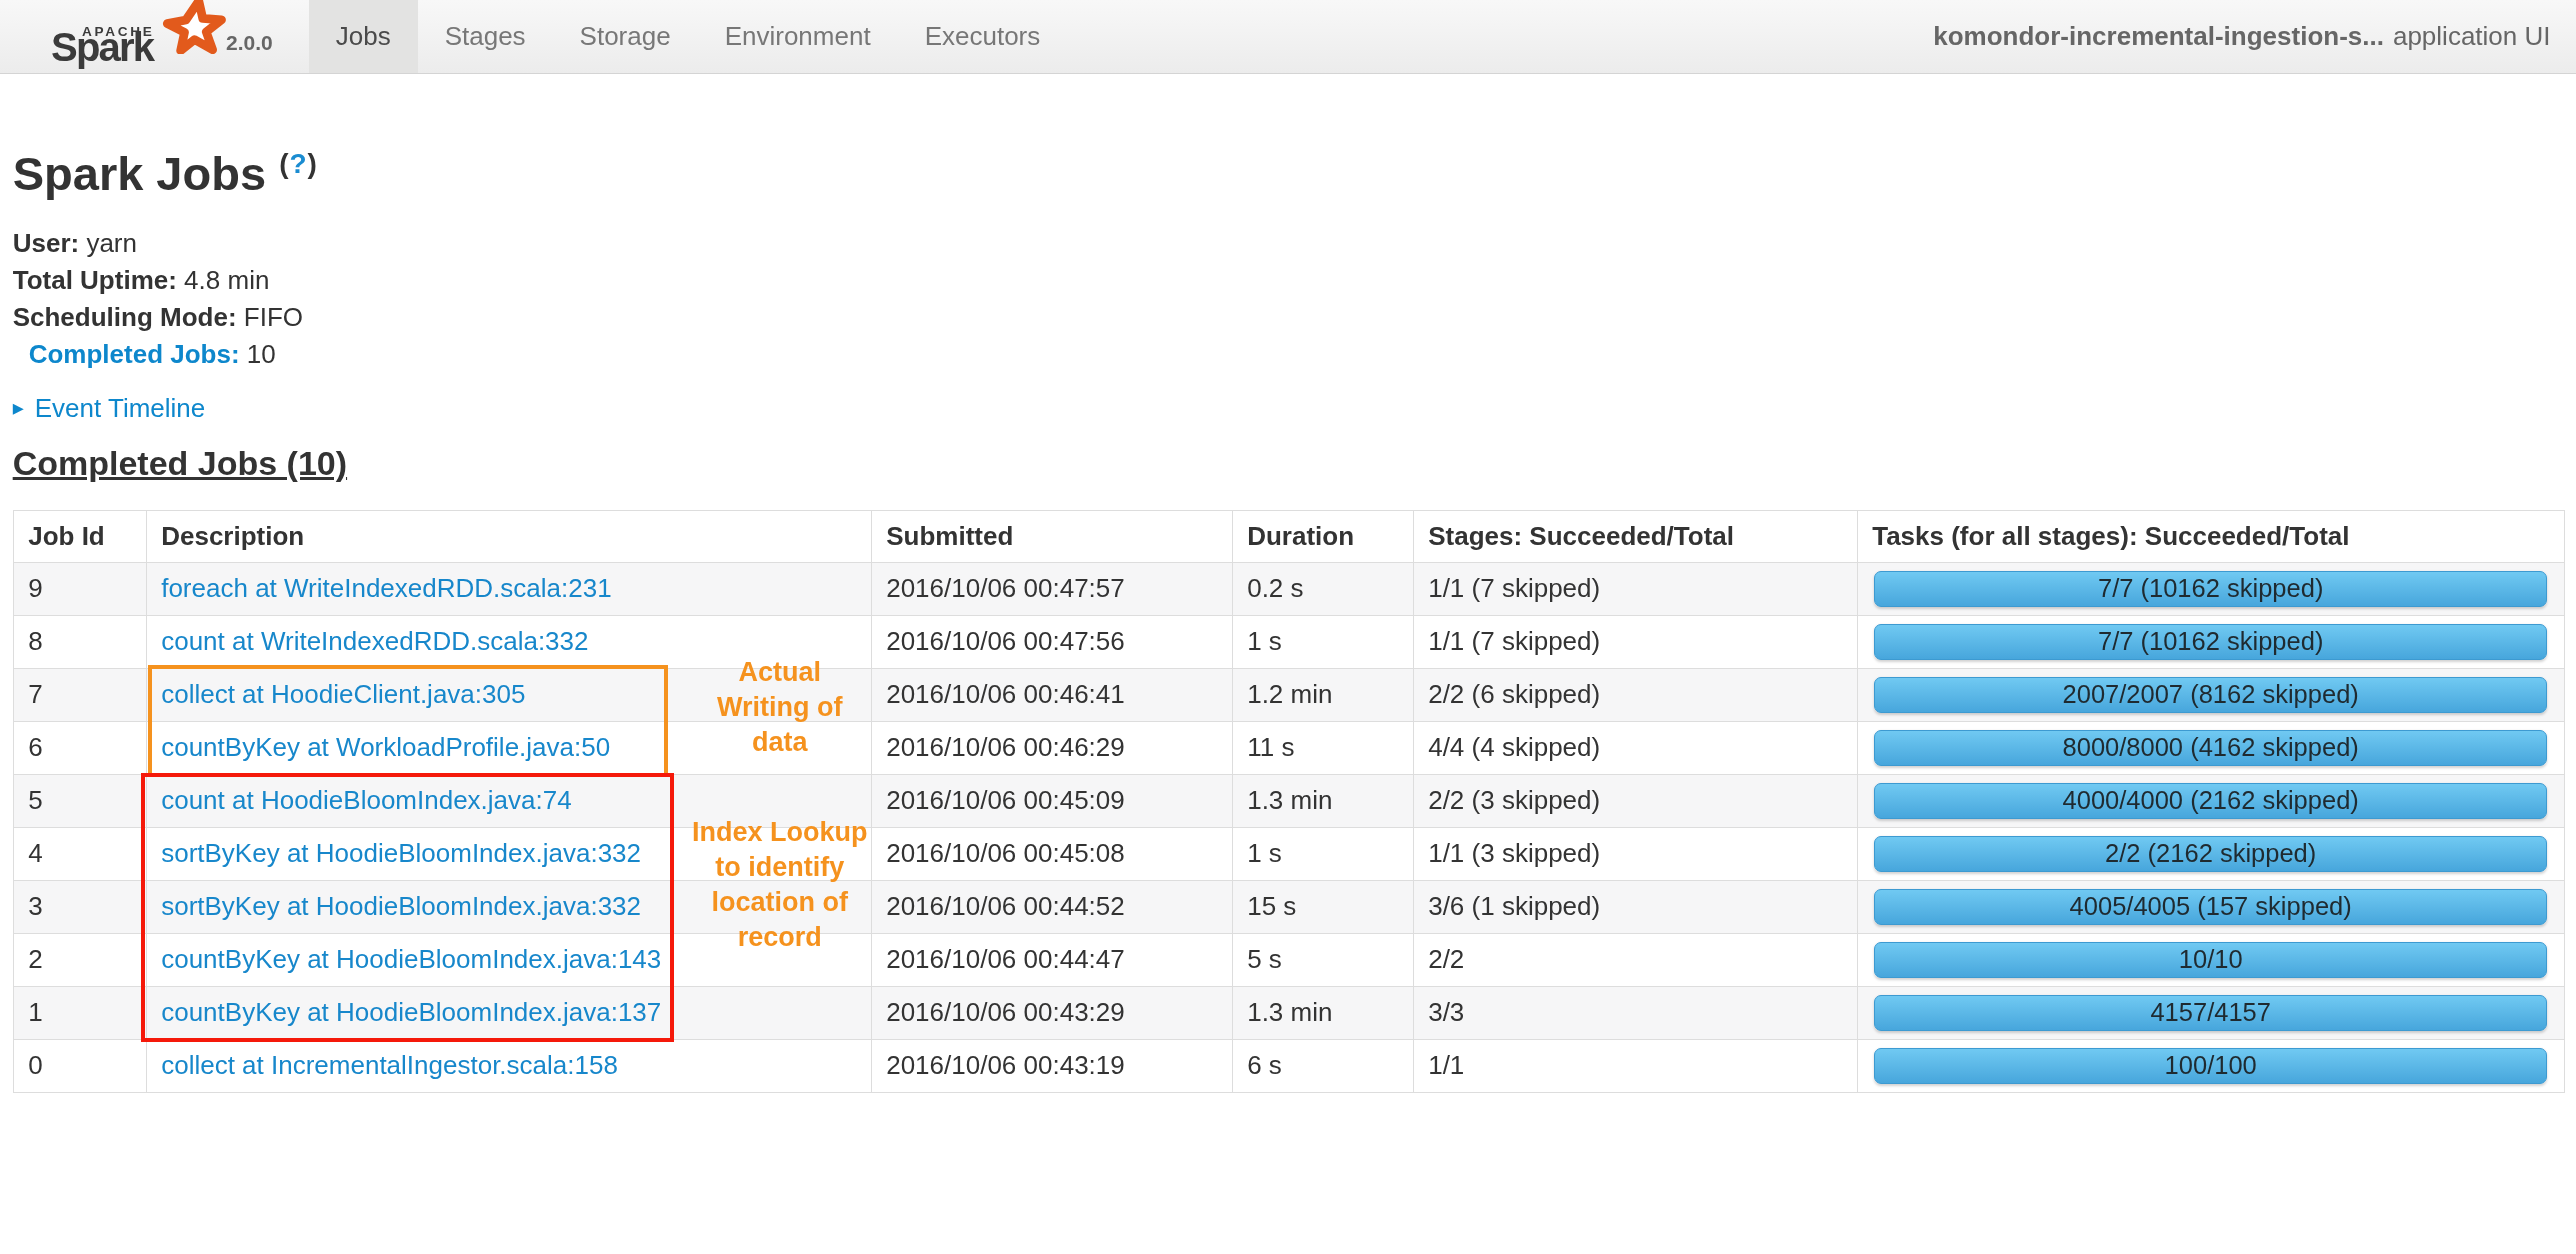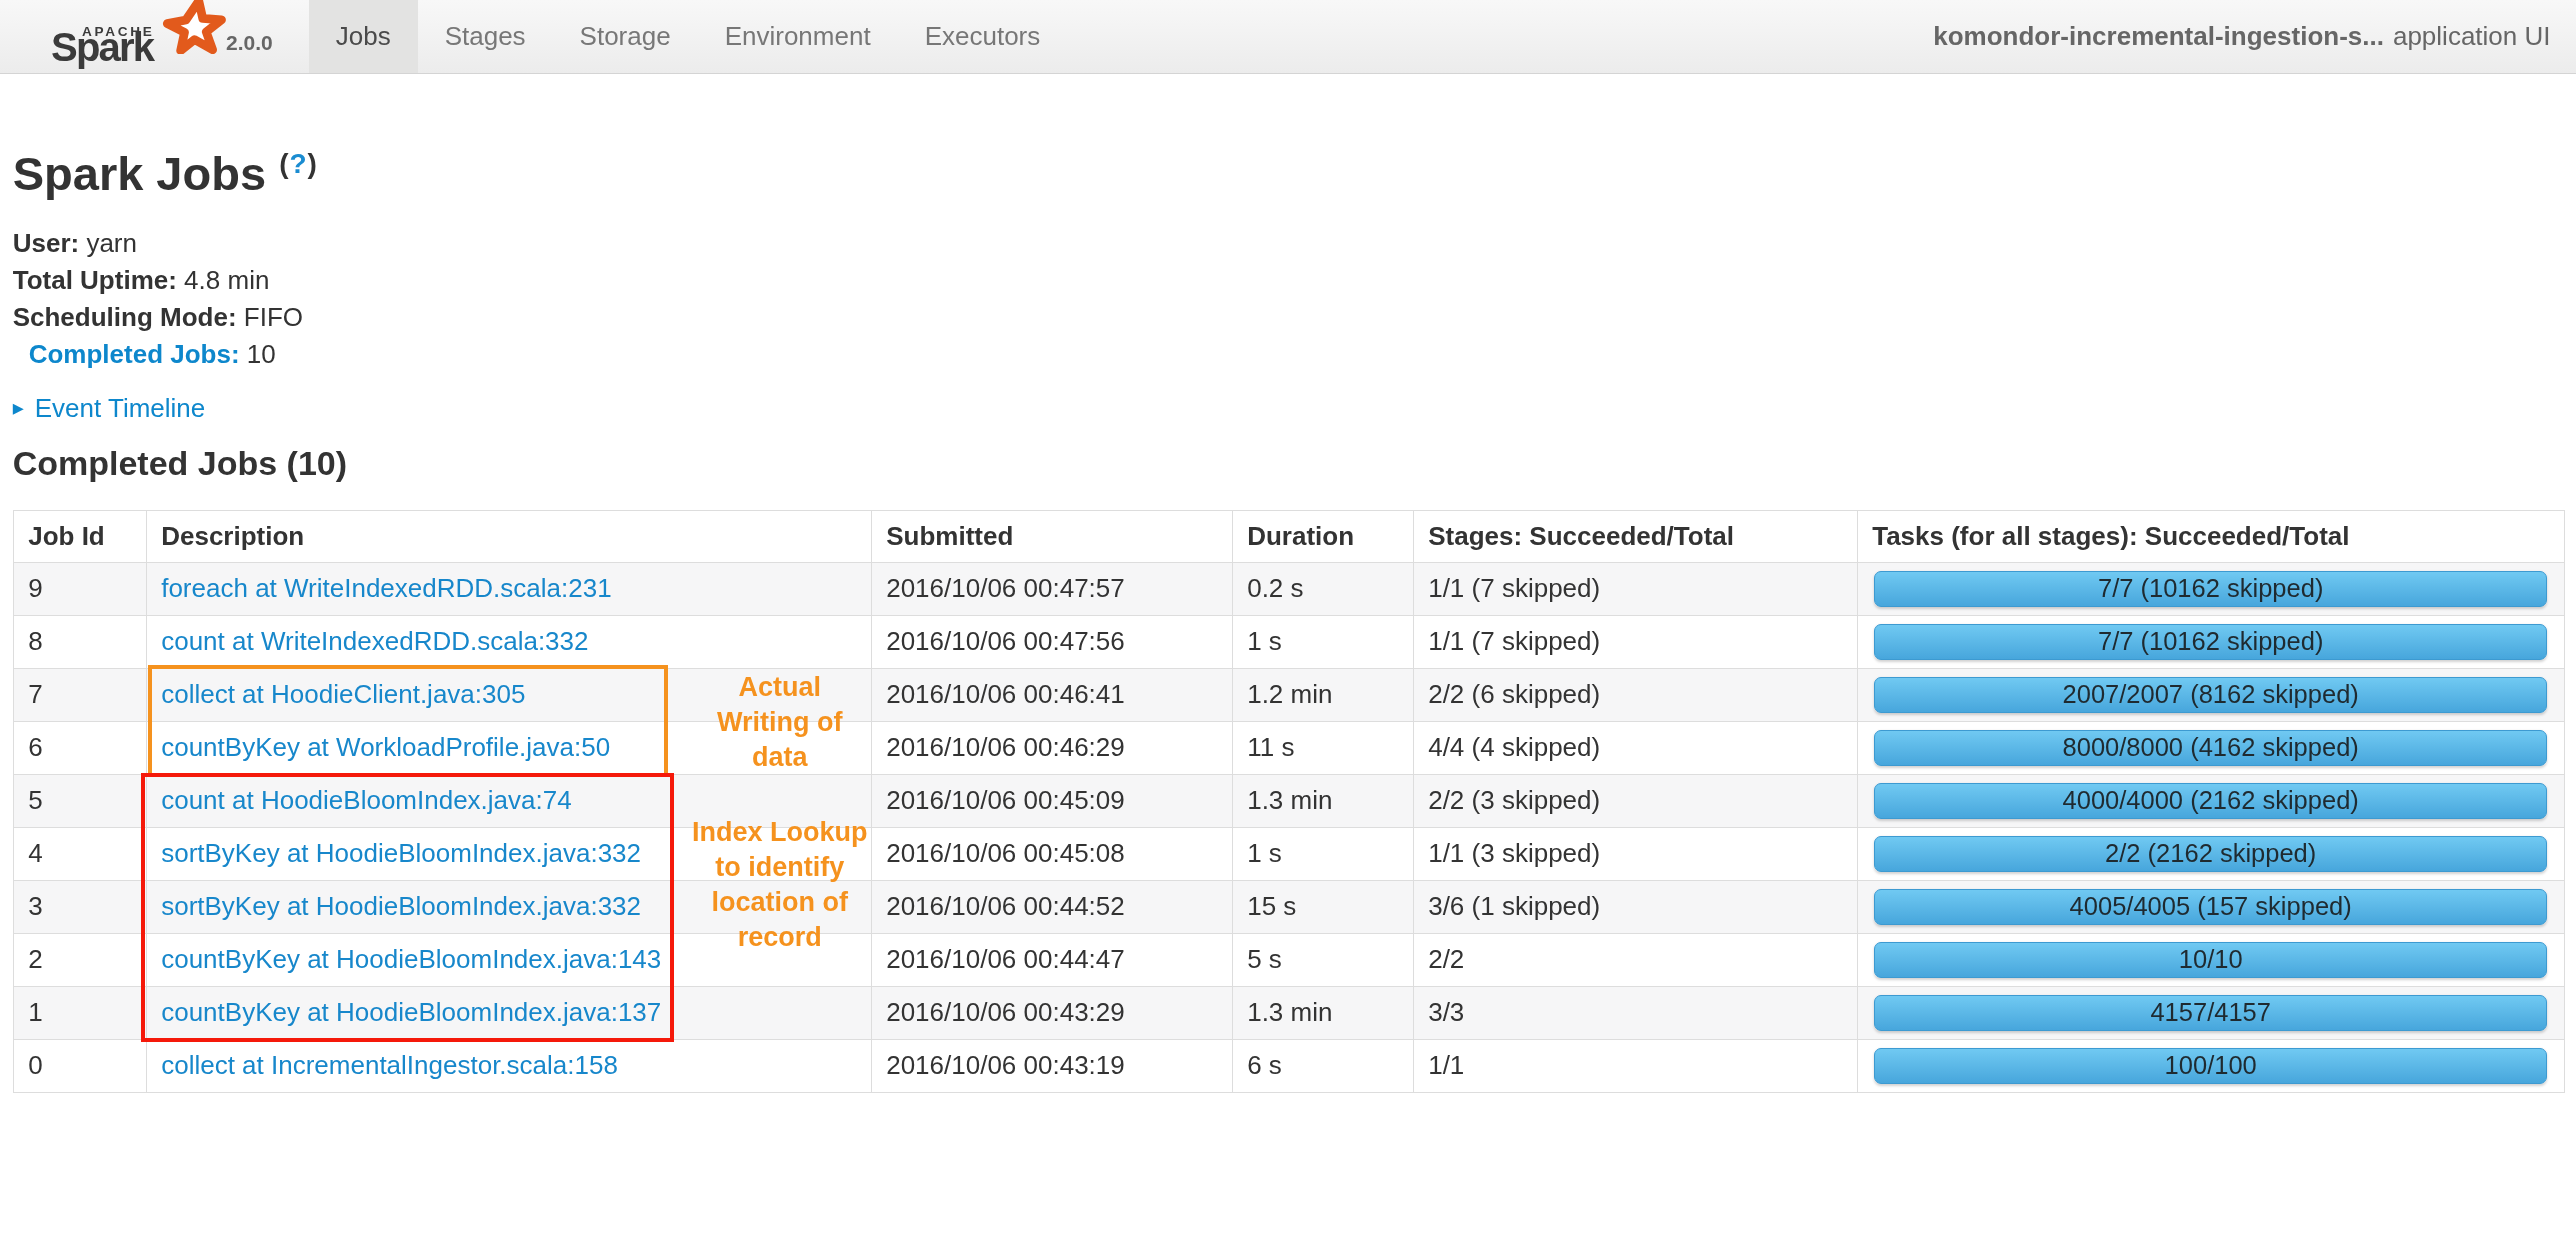--- a/index.html
+++ b/index.html
@@ -33,21 +33,21 @@
   .title-help .q { color: #1a8cd1; cursor: pointer; }
 
   .summary { margin-top: 23.6px; font-size: 26px; line-height: 37px; list-style: none; }
   .summary strong { font-weight: bold; }
   .summary .link-label { color: #0d87cc; font-weight: bold; cursor: pointer; margin-left: 16px; }
 
   .event-timeline { margin-top: 20px; font-size: 26px; color: #0d87cc; cursor: pointer; }
   .event-timeline .tri { display: inline-block; margin-right: 11px; font-size: 22px;
     position: relative; top: -1.8px; }
 
-  h2.section-title { margin-top: 18px; font-size: 34px; font-weight: bold; color: #333; line-height: 42px; }
+  h2.section-title { margin-top: 18px; font-size: 34px; font-weight: bold; color: #333; line-height: 42px; text-decoration: underline; }
 
   
   .table-wrap { position: relative; margin-top: 25.5px; }
   table.jobs { border-collapse: collapse; table-layout: fixed; width: 2551px;
     border: 1.8px solid #dddddd; font-size: 26px; }
   table.jobs th, table.jobs td { border: 1.8px solid #dddddd; text-align: left;
     padding: 0 14.5px; overflow: hidden; white-space: nowrap; }
   table.jobs th { height: 52px; font-weight: bold; background: #ffffff; }
   table.jobs td { height: 53px; }
   tbody tr:nth-child(odd) { background: #f6f6f7; }
@@ -61,21 +61,21 @@
     display: flex; align-items: center; justify-content: center;
     font-size: 25.5px; color: #1f2a30; }
 
   
   .anno-box { position: absolute; pointer-events: none; }
   .anno-box.orange { left: 135px; top: 155px; width: 520px; height: 112px; border: 4.5px solid #f5921e; }
   .anno-box.red { left: 128px; top: 263px; width: 533px; height: 269px; border: 4.5px solid #f5190a; }
   .anno-text { position: absolute; width: 222px; left: 656px; text-align: center;
     font-size: 27px; font-weight: bold; color: #f5921e; line-height: 35px;
     white-space: pre-line; pointer-events: none; }
-  .anno-text.t1 { top: 160px; }
+  .anno-text.t1 { top: 145px; }
   .anno-text.t2 { top: 305px; }
 </style>
 </head>
 <body>
 
 <div class="navbar">
   <div class="brand">
     <div class="logo">
       <svg class="logo-star" viewBox="0 0 100 90">
         <path d="M50 4 L62 30 L92 26 L72 50 L88 76 L56 66 L38 88 L38 58 L8 50 L36 38 Z" fill="#ffffff" stroke="#e25a1c" stroke-width="14" stroke-linejoin="round" transform="rotate(12 50 45)"></path>

